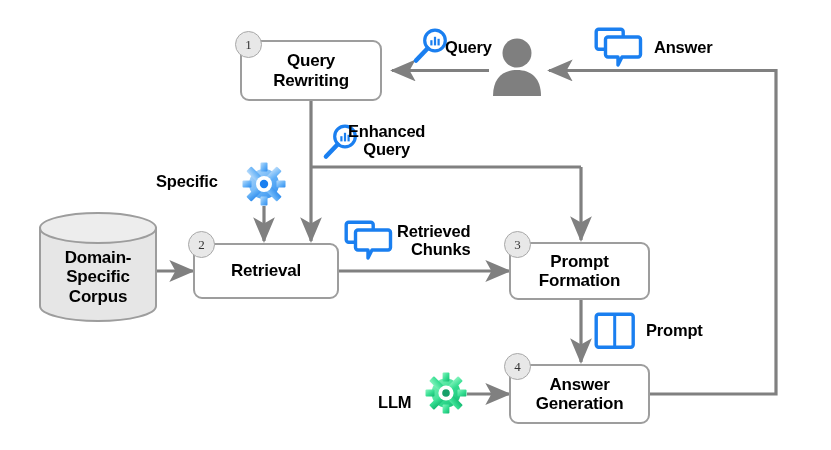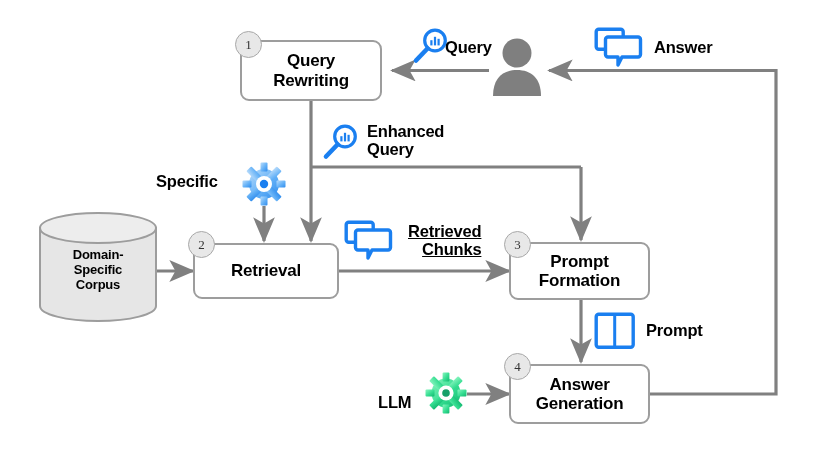--- a/index.html
+++ b/index.html
@@ -59,21 +59,21 @@
   }
   .cyl {
     position: absolute;
     z-index: 4;
   }
   .cyl-label {
     position: absolute;
     width: 100%;
     text-align: center;
     font-weight: bold;
-    font-size: 13px;
+    font-size: 17px;
     color: #000000;
     line-height: 1.14;
     letter-spacing: -0.2px;
     z-index: 5;
   }
   .lbl {
     position: absolute;
     font-weight: bold;
     font-size: 16.5px;
     color: #000000;
@@ -238,30 +238,30 @@
     <svg width="38" height="38" viewBox="0 0 38 38" xmlns="http://www.w3.org/2000/svg">
       <circle cx="23" cy="13.5" r="10.3" fill="#ffffff" stroke="#1a7ff0" stroke-width="3.2"></circle>
       <line x1="15.5" y1="21.5" x2="4" y2="33.5" stroke="#1a7ff0" stroke-width="4.6" stroke-linecap="round"></line>
       <g fill="#1a7ff0">
         <rect x="18.3" y="13.2" width="2.2" height="5.2"></rect>
         <rect x="21.9" y="9.8" width="2.2" height="8.6"></rect>
         <rect x="25.5" y="11.8" width="2.2" height="6.6"></rect>
       </g>
     </svg>
   </div>
-  <div class="lbl" style="left:367px; top:122px; text-align:left;">Enhanced
+  <div class="lbl" style="left:348px; top:122px; text-align:center;">Enhanced
 Query</div>
 
   <div class="ico" style="left:344px; top:220px;">
     <svg width="52" height="44" viewBox="0 0 52 44" xmlns="http://www.w3.org/2000/svg">
       <rect x="2.2" y="2.2" width="27" height="20" rx="2.5" fill="#ffffff" stroke="#1a7ff0" stroke-width="3.4"></rect>
       <path d="M14,10 h30 a2.5,2.5 0 0 1 2.5,2.5 v15 a2.5,2.5 0 0 1 -2.5,2.5 h-16 l-4,8 v-8 h-10 a2.5,2.5 0 0 1 -2.5,-2.5 v-15 a2.5,2.5 0 0 1 2.5,-2.5 z" fill="#ffffff" stroke="#1a7ff0" stroke-width="3.4" stroke-linejoin="round"></path>
     </svg>
   </div>
-  <div class="lbl" style="left:408px; top:222px; text-align:right;text-decoration:underline;">Retrieved
+  <div class="lbl" style="left:397px; top:222px; text-align:right;">Retrieved
 Chunks</div>
 
   <div class="ico" style="left:594px; top:312px;">
     <svg width="42" height="38" viewBox="0 0 42 38" xmlns="http://www.w3.org/2000/svg">
       <rect x="2.2" y="2.2" width="37" height="33" rx="2.5" fill="#ffffff" stroke="#1a7ff0" stroke-width="3.4"></rect>
       <line x1="20.7" y1="2.2" x2="20.7" y2="35.2" stroke="#1a7ff0" stroke-width="3.0"></line>
     </svg>
   </div>
   <div class="lbl" style="left:646px; top:321px;">Prompt</div>
 

